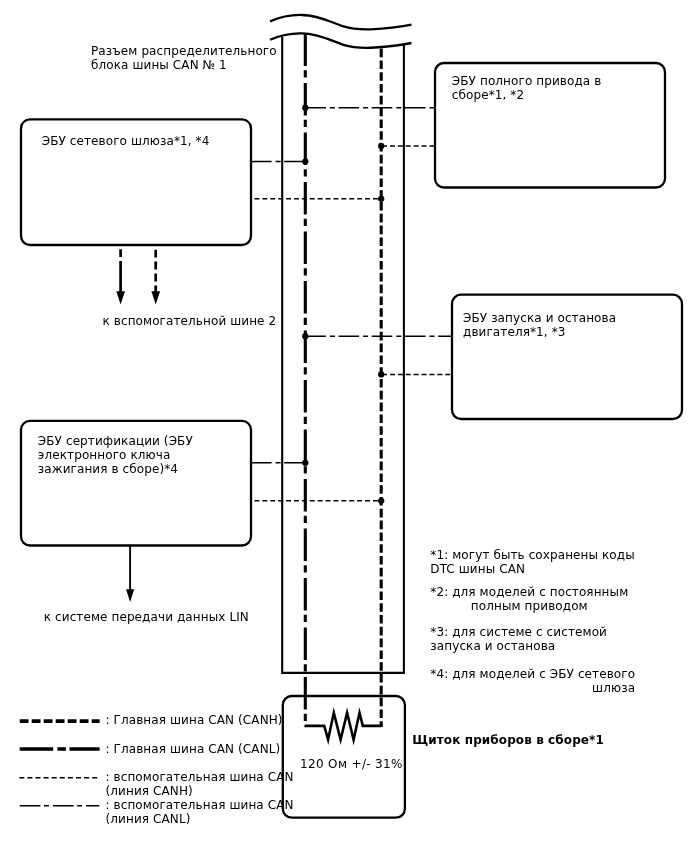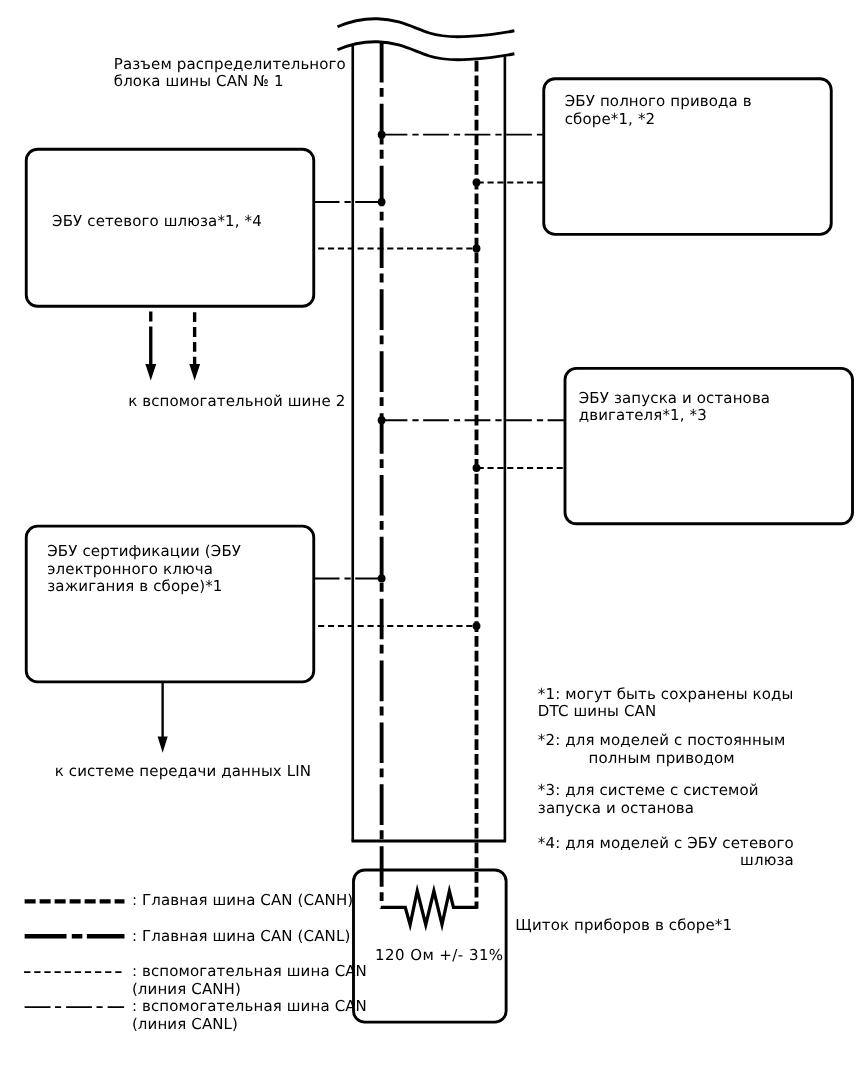--- a/index.html
+++ b/index.html
@@ -71,34 +71,34 @@
       <path d="M19.7,721.1 L99.6,721.1" stroke-width="3.6" stroke-dasharray="8.8,3.2"></path>
       <path d="M19.7,749.0 L99.6,749.0" stroke-width="3.6" stroke-dasharray="33.5,4.2,8.5,3.6"></path>
       <path d="M19.3,777.7 L97.4,777.7" stroke-width="1.5" stroke-dasharray="5,3.1"></path>
       <path d="M19.7,805.7 L99.3,805.7" stroke-width="1.5" stroke-dasharray="20.7,3.6,4.9,4.0"></path>
     </g>
   </svg>
 
   <div class="txt" style="left:91px;top:44px;">Разъем распределительного
 блока шины CAN № 1</div>
 
-  <div class="txt" style="left:41.7px;top:133.9px;margin-top:36px;">ЭБУ сетевого шлюза*1, *4</div>
+  <div class="txt" style="left:41.7px;top:133.9px;">ЭБУ сетевого шлюза*1, *4</div>
   <div class="txt" style="left:451.8px;top:73.8px;">ЭБУ полного привода в
 сборе*1, *2</div>
   <div class="txt" style="left:463px;top:310.7px;">ЭБУ запуска и останова
 двигателя*1, *3</div>
   <div class="txt" style="left:37.8px;top:434.3px;">ЭБУ сертификации (ЭБУ
 электронного ключа
-зажигания в сборе)*1</div>
+зажигания в сборе)*4</div>
   <div class="txt" style="left:300px;top:757.3px;letter-spacing:0.35px;">120 Ом +/- 31%</div>
 
   <div class="txt" style="left:102.5px;top:314.2px;">к вспомогательной шине 2</div>
   <div class="txt" style="left:43.8px;top:610.2px;">к системе передачи данных LIN</div>
 
-  <div class="txt" style="left:412.3px;top:733px;">Щиток приборов в сборе*1</div>
+  <div class="txt" style="left:412.3px;top:733px;font-weight:bold;">Щиток приборов в сборе*1</div>
 
   <div class="txt" style="left:430.3px;top:548px;">*1: могут быть сохранены коды
 DTC шины CAN</div>
   <div class="txt" style="left:430.3px;top:585px;text-align:center;">*2: для моделей с постоянным
 полным приводом</div>
   <div class="txt" style="left:430.3px;top:625px;">*3: для системе с системой
 запуска и останова</div>
   <div class="txt" style="left:430.3px;top:666.9px;text-align:right;">*4: для моделей с ЭБУ сетевого
 шлюза</div>
 

